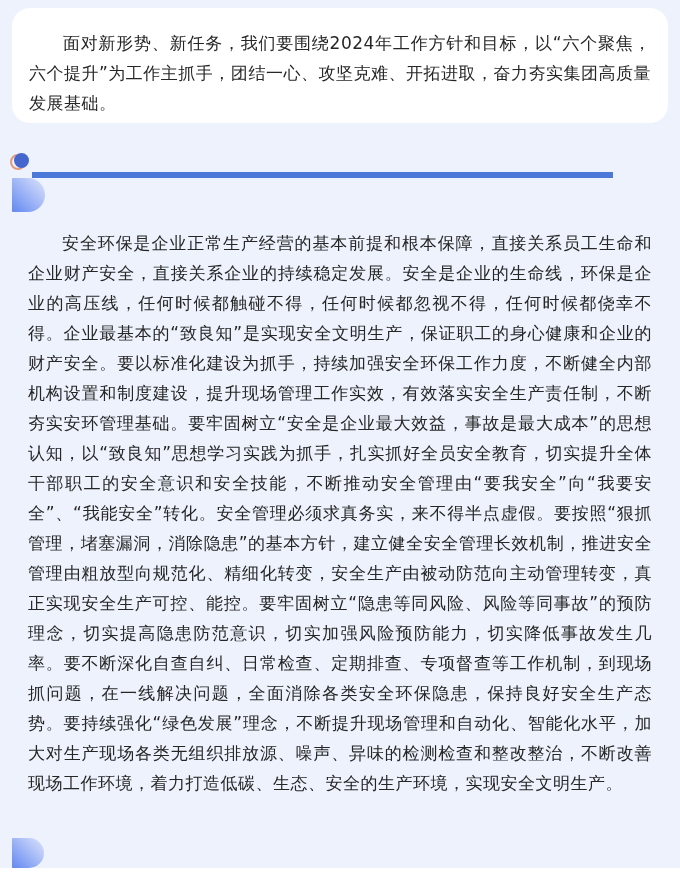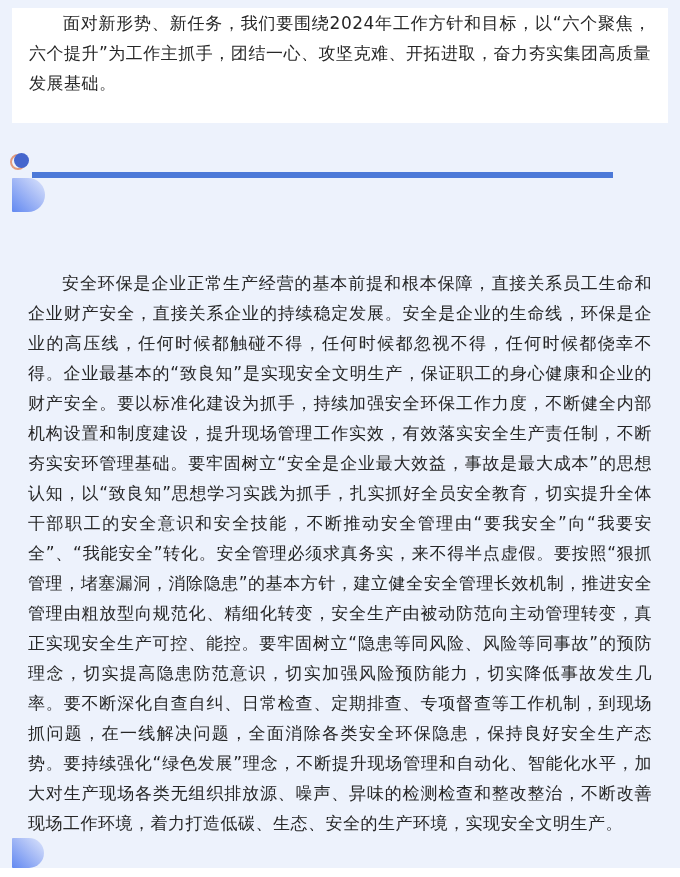--- a/index.html
+++ b/index.html
@@ -8,21 +8,22 @@
     background: #edf2fc;
     position: relative;
     overflow: hidden;
     font-family: "DejaVu Sans", "Liberation Sans", sans-serif;
   }
   .top-card {
     position: absolute; left: 12px; top: 8px;
     width: 656px; height: 115px;
     background: #ffffff;
     box-sizing: border-box;
-    padding: 0 17px;
+    padding: 20px 17px;
+    border-radius: 18px;
   }
   .body-text {
     margin: 0;
     font-size: 17px;
     line-height: 30px;
     color: #262626;
     letter-spacing: 0.5px;
     text-align: justify;
     text-indent: 2em;
   }
@@ -66,21 +67,20 @@
     border-radius: 1px 17px 17px 1px;
   }
   .deco-bottom {
     left: 12px; top: 838px;
     width: 32px; height: 30px;
     border-radius: 1px 16px 16px 1px;
   }
   .main-paragraph {
     position: absolute; left: 28px; top: 228px;
     width: 624px;
-    margin-top: 40px;
   }
   .bottom-strip {
     position: absolute; left: 0; top: 868px;
     width: 680px; height: 9px;
     background: #ffffff;
   }
 </style>
 </head>
 <body>
 

